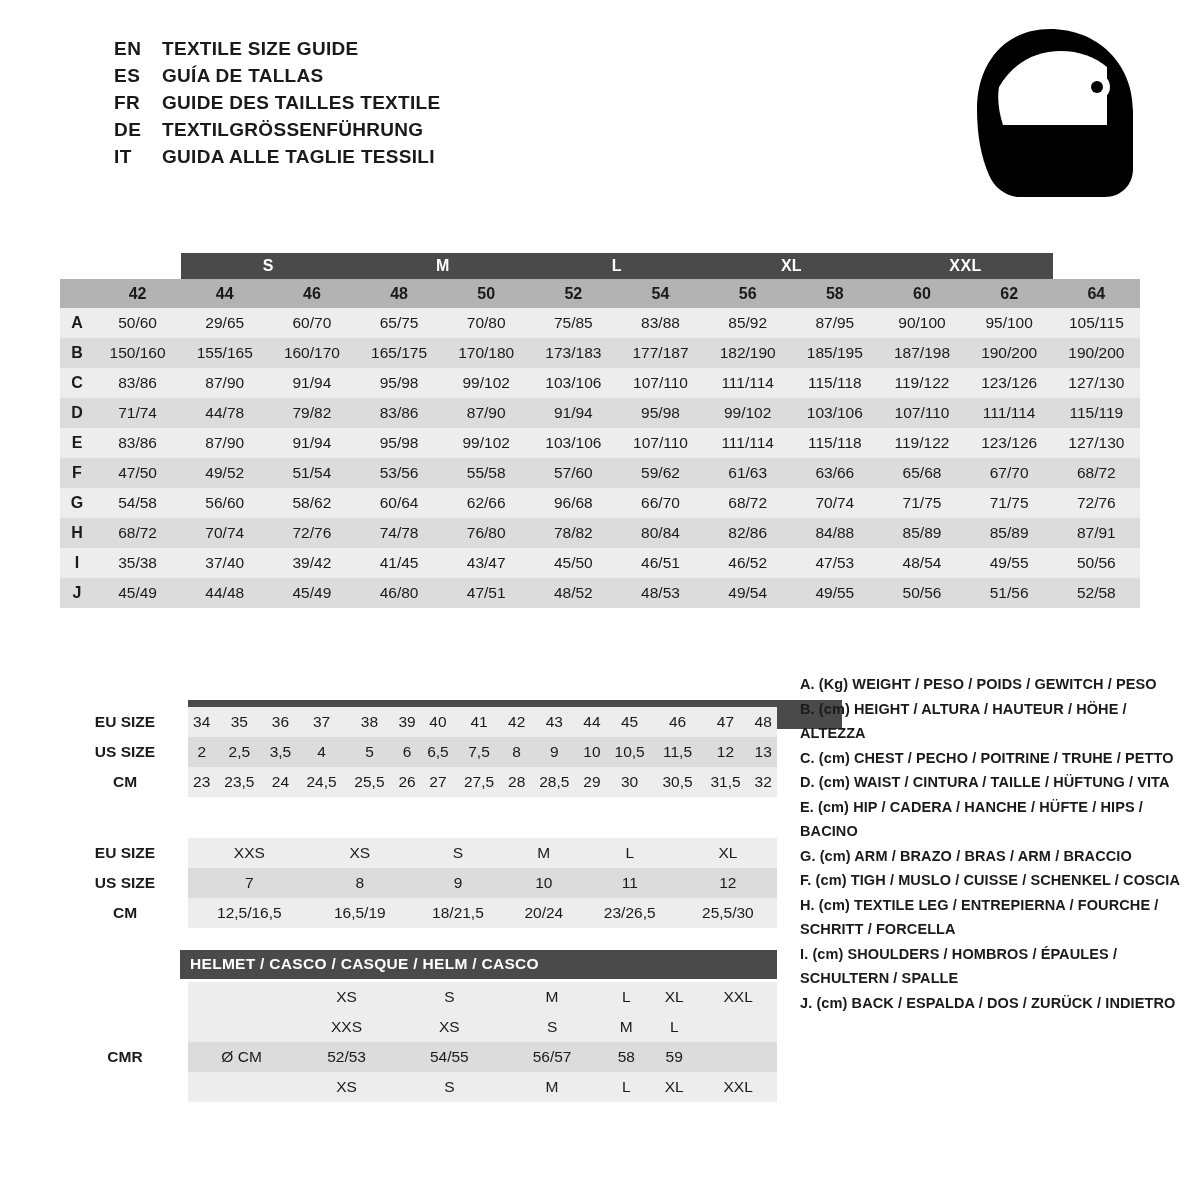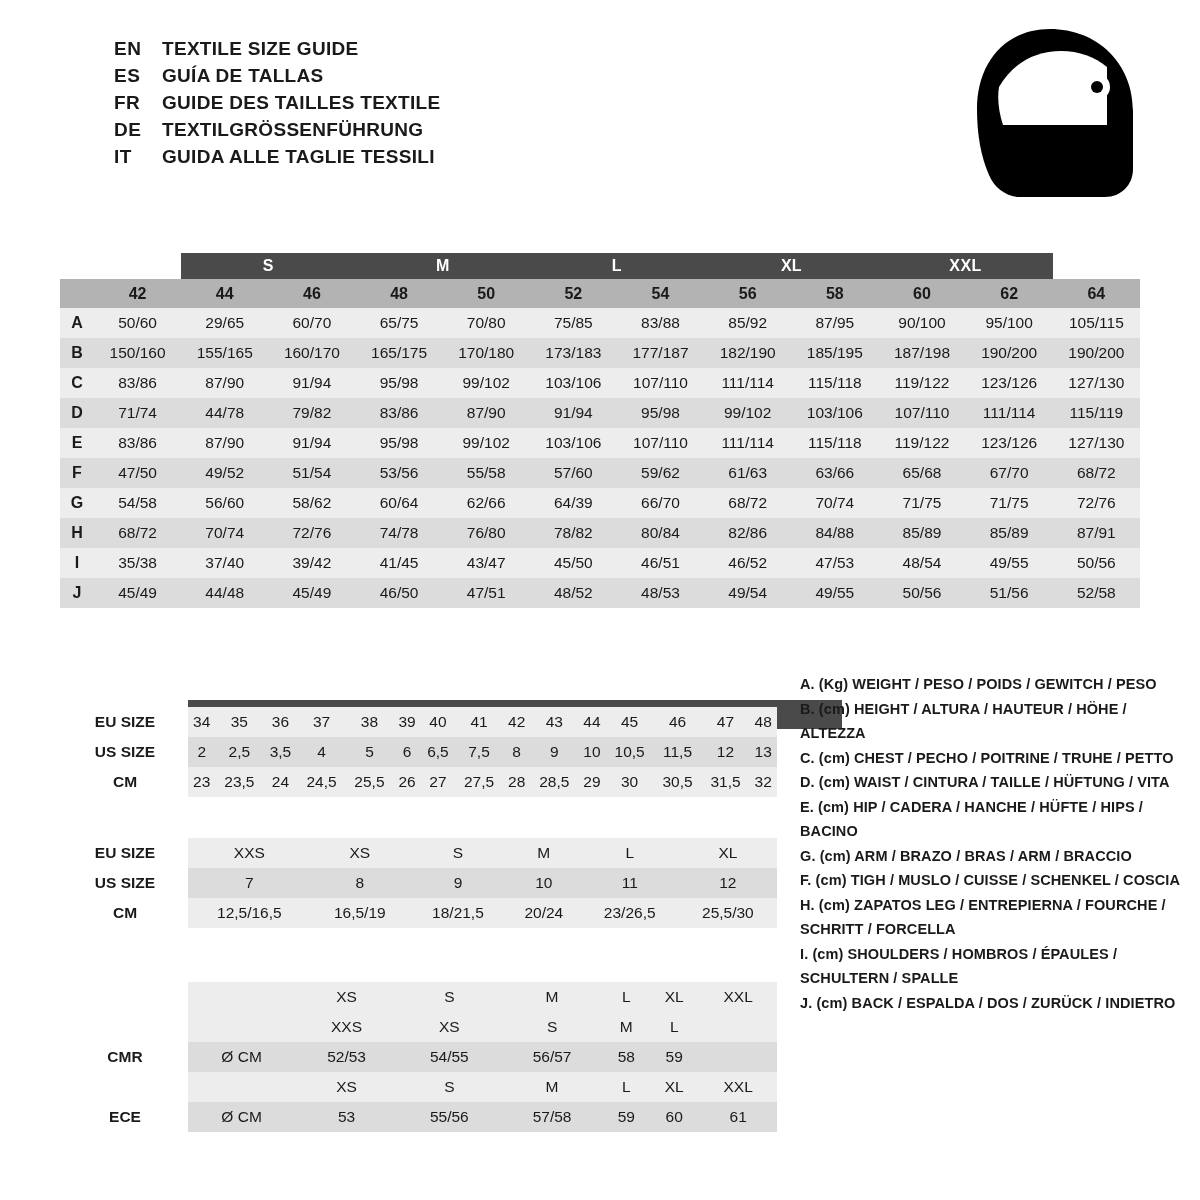--- a/index.html
+++ b/index.html
@@ -310,21 +310,21 @@
       <td>67/70</td>
       <td>68/72</td>
     </tr>
     <tr class="data">
       <td class="rowlabel">G</td>
       <td>54/58</td>
       <td>56/60</td>
       <td>58/62</td>
       <td>60/64</td>
       <td>62/66</td>
-      <td>64/39</td>
+      <td>96/68</td>
       <td>66/70</td>
       <td>68/72</td>
       <td>70/74</td>
       <td>71/75</td>
       <td>71/75</td>
       <td>72/76</td>
     </tr>
     <tr class="data alt">
       <td class="rowlabel">H</td>
       <td>68/72</td>
@@ -353,21 +353,21 @@
       <td>47/53</td>
       <td>48/54</td>
       <td>49/55</td>
       <td>50/56</td>
     </tr>
     <tr class="data alt">
       <td class="rowlabel">J</td>
       <td>45/49</td>
       <td>44/48</td>
       <td>45/49</td>
-      <td>46/50</td>
+      <td>46/80</td>
       <td>47/51</td>
       <td>48/52</td>
       <td>48/53</td>
       <td>49/54</td>
       <td>49/55</td>
       <td>50/56</td>
       <td>51/56</td>
       <td>52/58</td>
     </tr>
   </tbody>
@@ -463,20 +463,23 @@
       <td>16,5/19</td>
       <td>18/21,5</td>
       <td>20/24</td>
       <td>23/26,5</td>
       <td>25,5/30</td>
       <td></td>
     </tr>
   </tbody>
     </table>
 
+  <div class="sub-block" style="left:180px; top:950px; width:597px;">
+    <div class="sub-title">HELMET / CASCO / CASQUE / HELM / CASCO</div>
+  </div>
   <table class="sub-table" style="position:absolute; left:70px; top:982px; width:707px;">
 
     <tbody>
         <tr class="row-light">
       <td class="lbl" style="width:110px;"></td>
       <td></td>
       <td>XS</td>
       <td>S</td>
       <td>M</td>
       <td>L</td>
@@ -512,40 +515,29 @@
       <td class="lbl"></td>
       <td></td>
       <td>XS</td>
       <td>S</td>
       <td>M</td>
       <td>L</td>
       <td>XL</td>
       <td>XXL</td>
       <td></td>
     </tr>
-    <tr class="row-dark">
-      <td class="lbl">ECE</td>
-      <td>Ø CM</td>
-      <td>53</td>
-      <td>55/56</td>
-      <td>57/58</td>
-      <td>59</td>
-      <td>60</td>
-      <td>61</td>
-      <td></td>
-    </tr>
   </tbody>
     </table>
 
   <div class="legend">
     <div>A. (Kg) WEIGHT / PESO / POIDS / GEWITCH / PESO</div>
     <div>B. (cm) HEIGHT / ALTURA / HAUTEUR / HÖHE / ALTEZZA</div>
     <div>C. (cm) CHEST / PECHO / POITRINE / TRUHE / PETTO</div>
     <div>D. (cm) WAIST / CINTURA / TAILLE / HÜFTUNG / VITA</div>
     <div>E. (cm) HIP / CADERA / HANCHE / HÜFTE / HIPS / BACINO</div>
     <div>G. (cm) ARM / BRAZO / BRAS / ARM / BRACCIO</div>
     <div>F. (cm) TIGH / MUSLO / CUISSE / SCHENKEL / COSCIA</div>
-    <div>H. (cm) ZAPATOS LEG / ENTREPIERNA / FOURCHE / SCHRITT / FORCELLA</div>
+    <div>H. (cm) TEXTILE LEG / ENTREPIERNA / FOURCHE / SCHRITT / FORCELLA</div>
     <div>I. (cm) SHOULDERS / HOMBROS / ÉPAULES / SCHULTERN / SPALLE</div>
     <div>J. (cm) BACK / ESPALDA / DOS / ZURÜCK / INDIETRO</div>
   </div>
 
 </div>
 
 </body></html>

